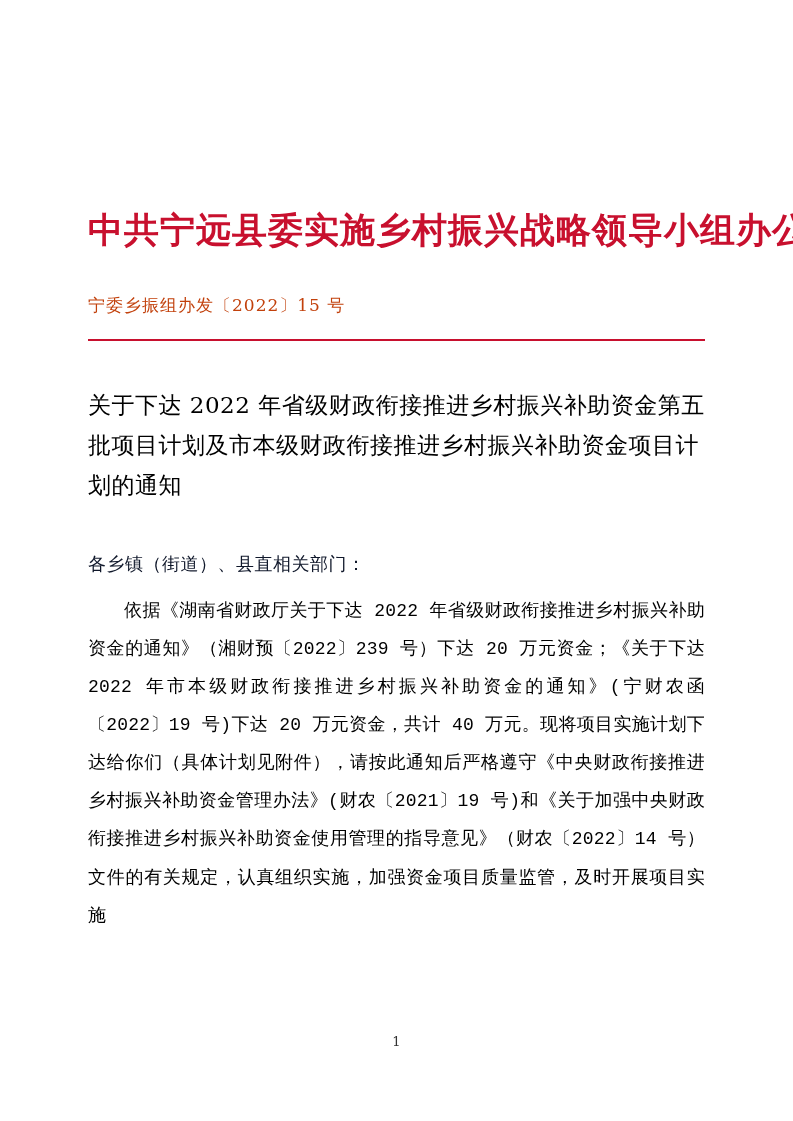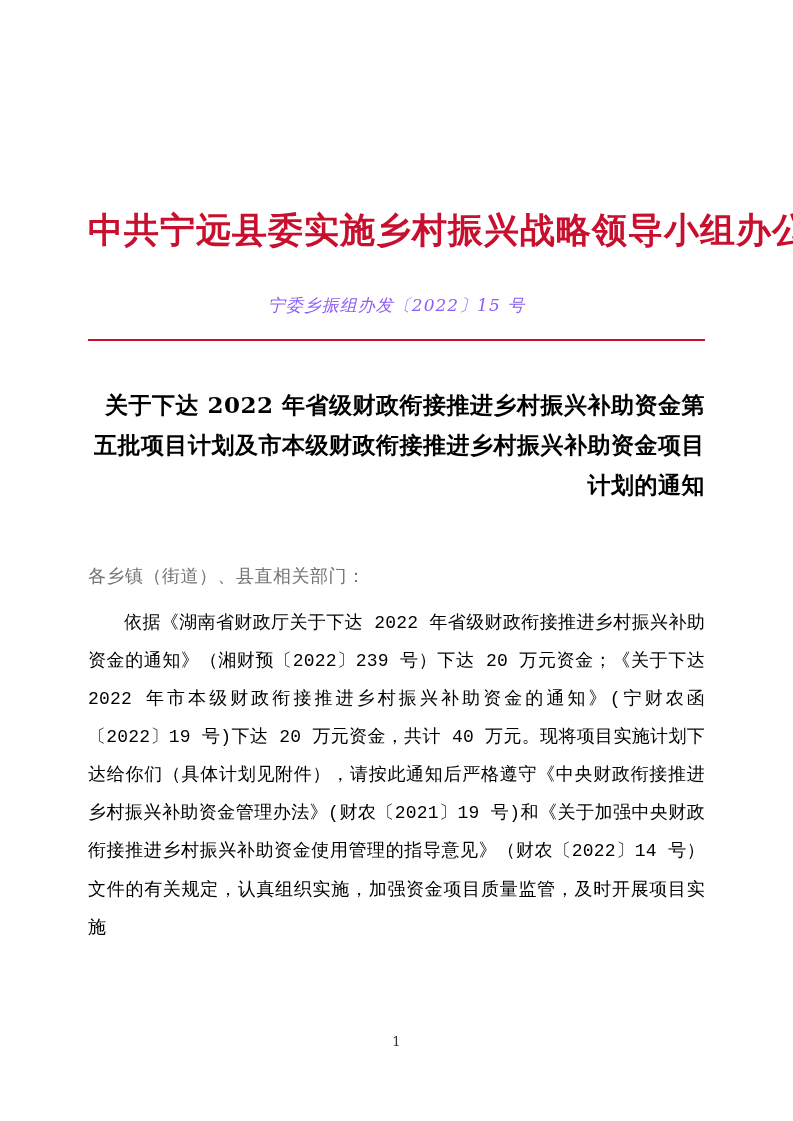--- a/index.html
+++ b/index.html
@@ -36,52 +36,50 @@
     color: #c8102e;
     font-weight: bold;
     font-size: 35px;
     letter-spacing: 1px;
     line-height: 1.25;
     font-family: "DejaVu Serif", "Liberation Serif", serif;
     white-space: nowrap;
   }
 
   .doc-number {
-    text-align: center;
     margin-top: 42px;
     font-size: 17px;
-    color: #8b5cf6;
+    color: #c2410c;
     letter-spacing: 1px;
-    font-style: italic;
   }
 
   .red-rule {
     margin-top: 22px;
     height: 2px;
     background: #c8102e;
     width: 100%;
   }
 
   
   .doc-title {
     margin-top: 44px;
-    text-align: right;
-    font-weight: bold;
+    text-align: left;
+    font-weight: normal;
     font-size: 23px;
     line-height: 1.75;
     color: #000;
     letter-spacing: 0.5px;
   }
 
   
   .salutation {
-    margin-top: 52px;
+    margin-top: 40px;
     font-size: 18px;
     line-height: 2.0;
-    color: #737373;
+    color: #0f172a;
     letter-spacing: 0.5px;
   }
   .body-para {
     margin-top: 10px;
     font-size: 18px;
     line-height: 2.12;
     color: #000;
     text-align: justify;
     text-justify: inter-ideograph;
     text-indent: 2em;

